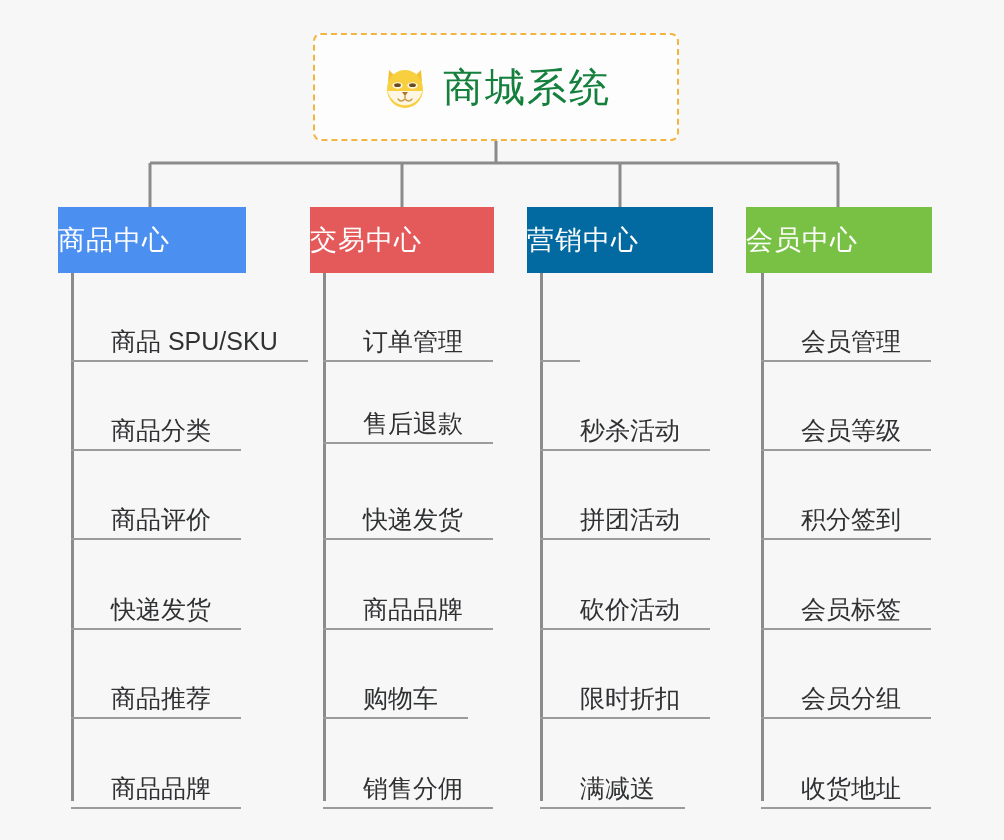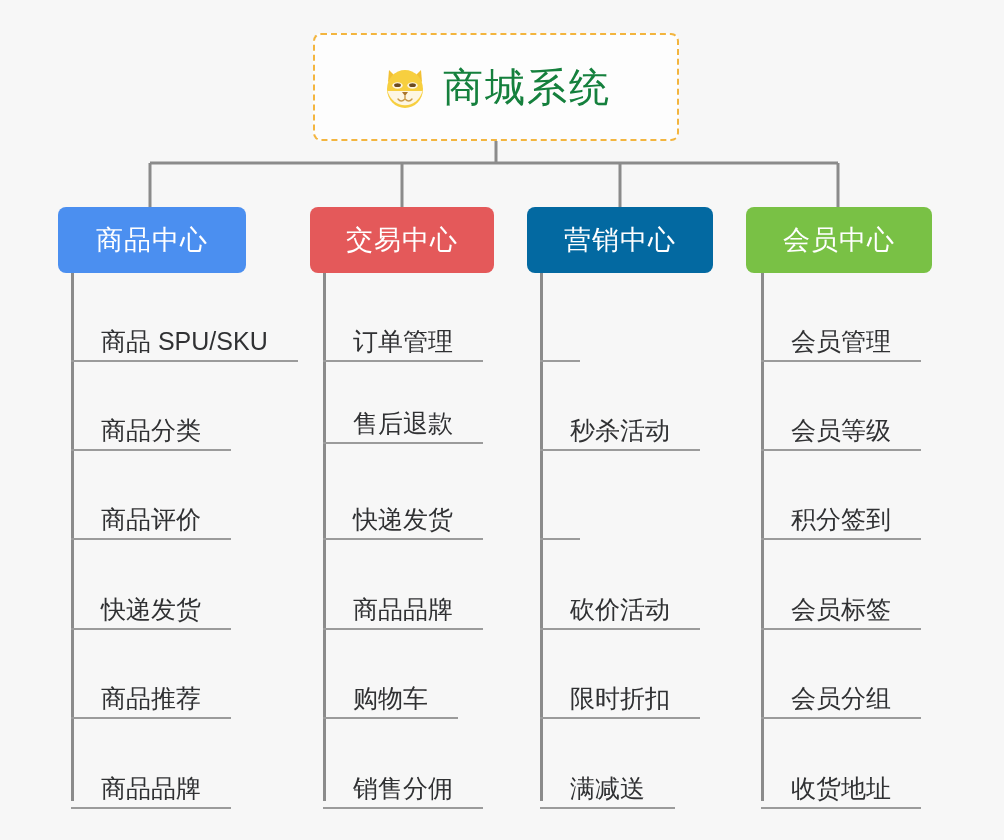--- a/index.html
+++ b/index.html
@@ -58,24 +58,23 @@
     width: 1004px;
     height: 840px;
     pointer-events: none;
   }
 
   
   .branch {
     position: absolute;
     top: 207px;
     height: 66px;
-    border-radius: 8px;
+    border-radius: 0;
     display: flex;
     align-items: center;
-    justify-content: center;
     color: #ffffff;
     font-size: 27px;
     letter-spacing: 1px;
     white-space: nowrap;
   }
   .branch-0 { left: 58px;  width: 188px; background: #4b8ff0; }
   .branch-1 { left: 310px; width: 184px; background: #e4595a; }
   .branch-2 { left: 527px; width: 186px; background: #0369a1; }
   .branch-3 { left: 746px; width: 186px; background: #79c council; }
   .branch-3 { left: 746px; width: 186px; background: #79c145; }
@@ -105,21 +104,21 @@
     height: 89px;
     display: flex;
     flex-direction: column;
     justify-content: flex-end;
     align-items: flex-start;
   }
   .leaf-label {
     font-size: 25px;
     color: #303133;
     white-space: nowrap;
-    padding: 0 30px 6px 30px;
+    padding: 0 30px 6px 40px;
     line-height: 1;
   }
   .leaf-rule {
     height: 2px;
     background: #9b9b9b;
     width: 100%;
     min-width: 40px;
   }
 </style>
 </head>
@@ -225,20 +224,21 @@
   <div class="leaf-col leaf-col-2">
     <div class="leaf-spine"></div>
     <div class="leaf-item" style="top:0px">
       <div class="leaf-rule"></div>
     </div>
     <div class="leaf-item" style="top:89px">
       <span class="leaf-label">秒杀活动</span>
       <div class="leaf-rule"></div>
     </div>
     <div class="leaf-item" style="top:178px">
+      <span class="leaf-label">拼团活动</span>
       <div class="leaf-rule"></div>
     </div>
     <div class="leaf-item" style="top:268px">
       <span class="leaf-label">砍价活动</span>
       <div class="leaf-rule"></div>
     </div>
     <div class="leaf-item" style="top:357px">
       <span class="leaf-label">限时折扣</span>
       <div class="leaf-rule"></div>
     </div>

